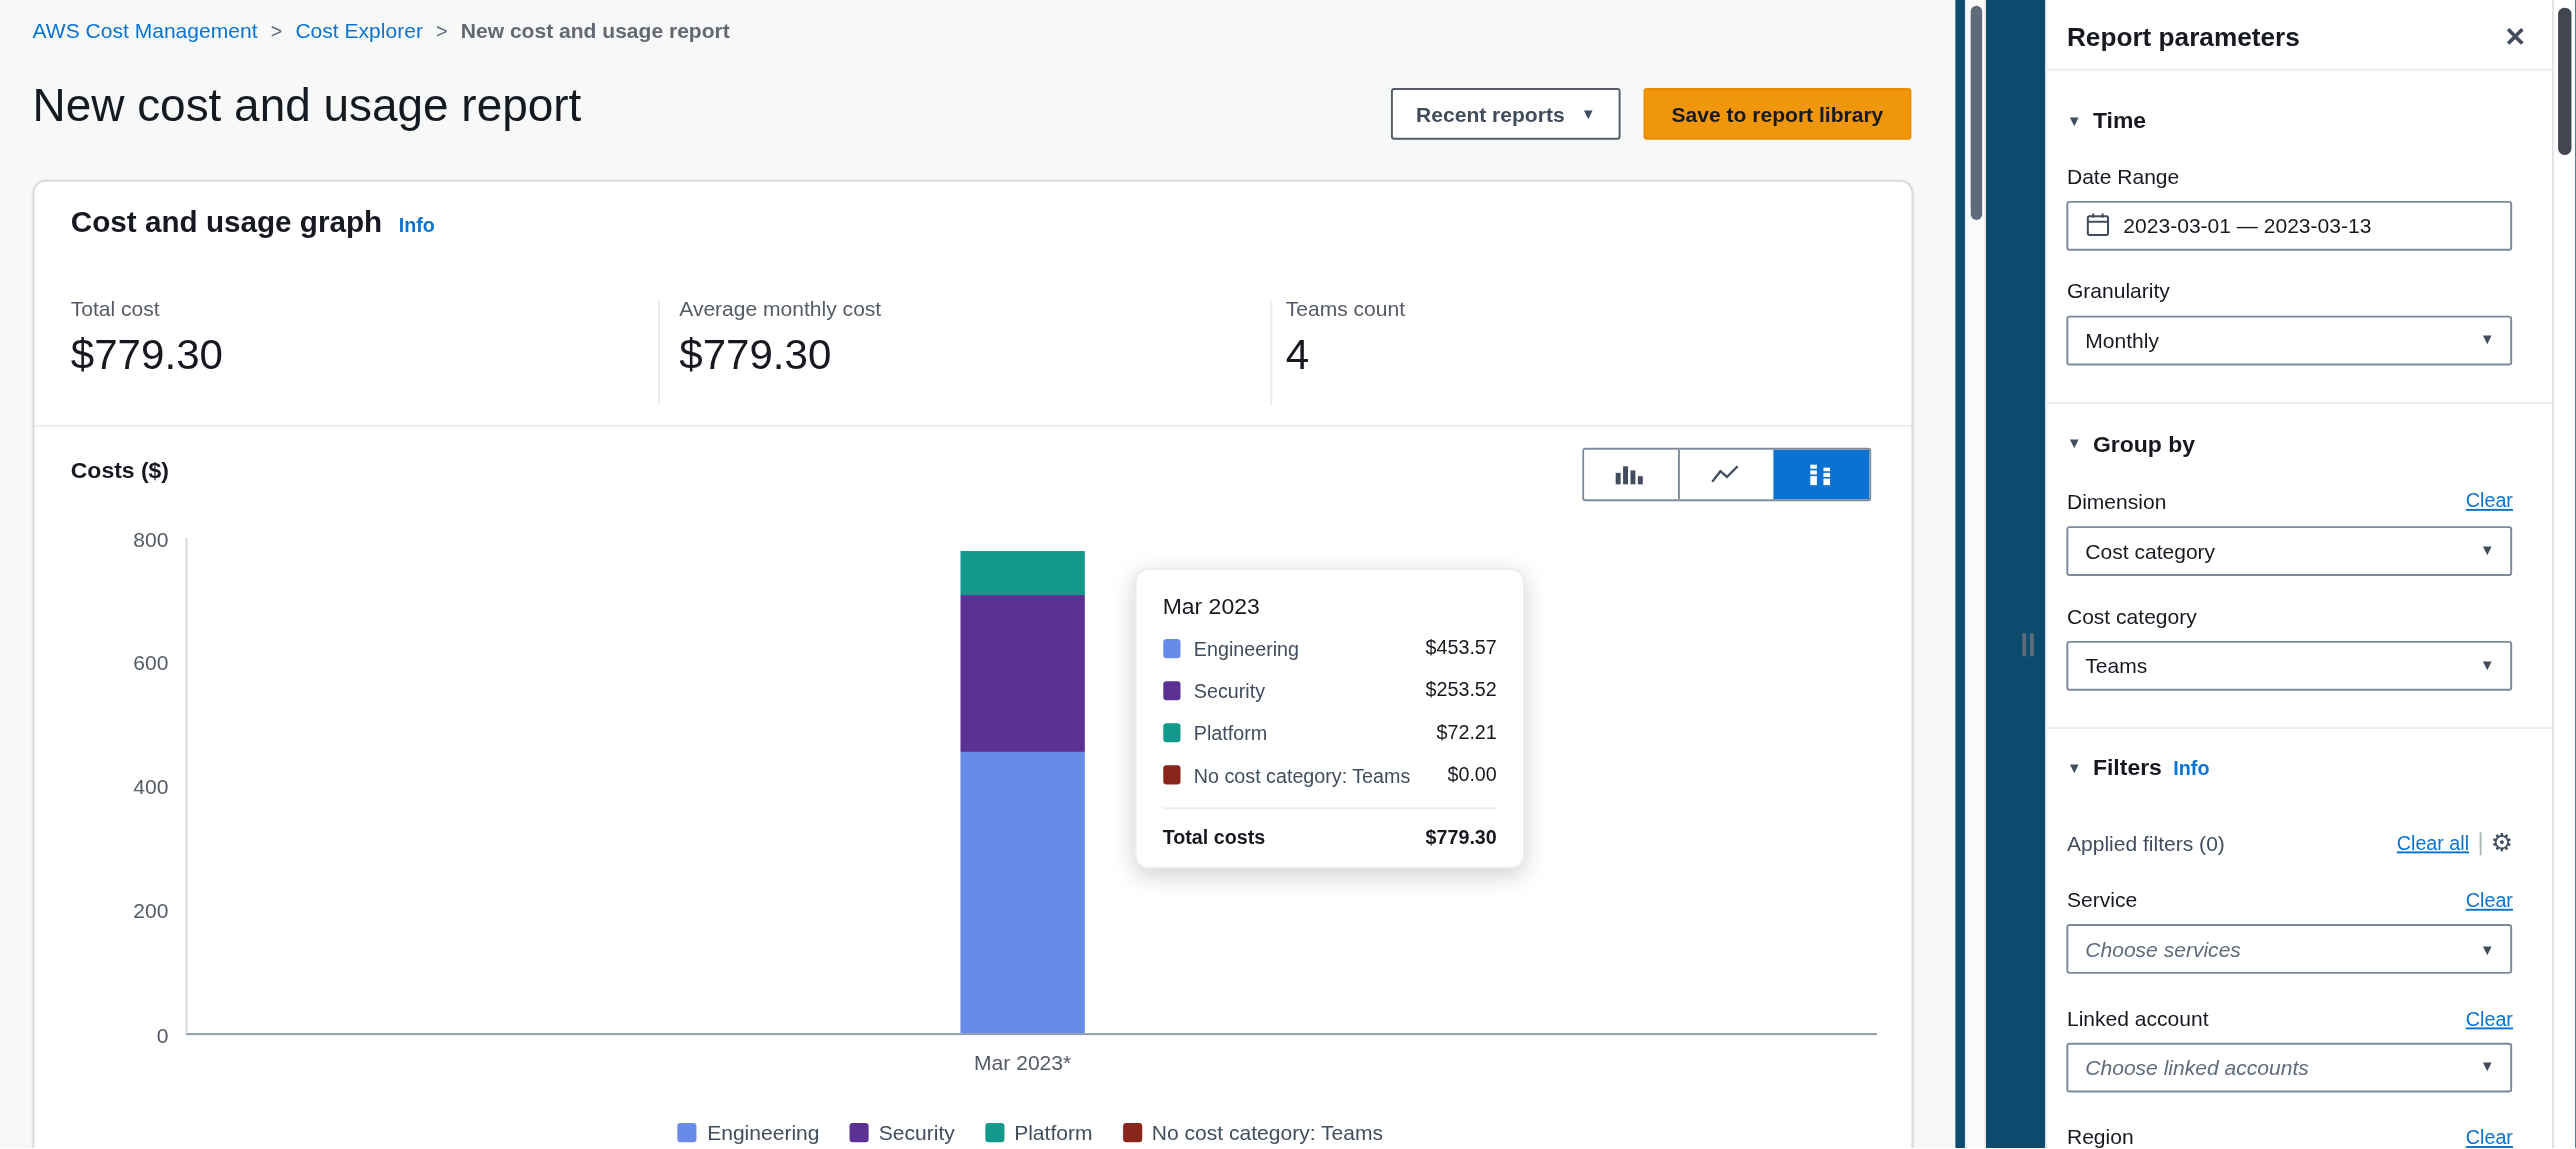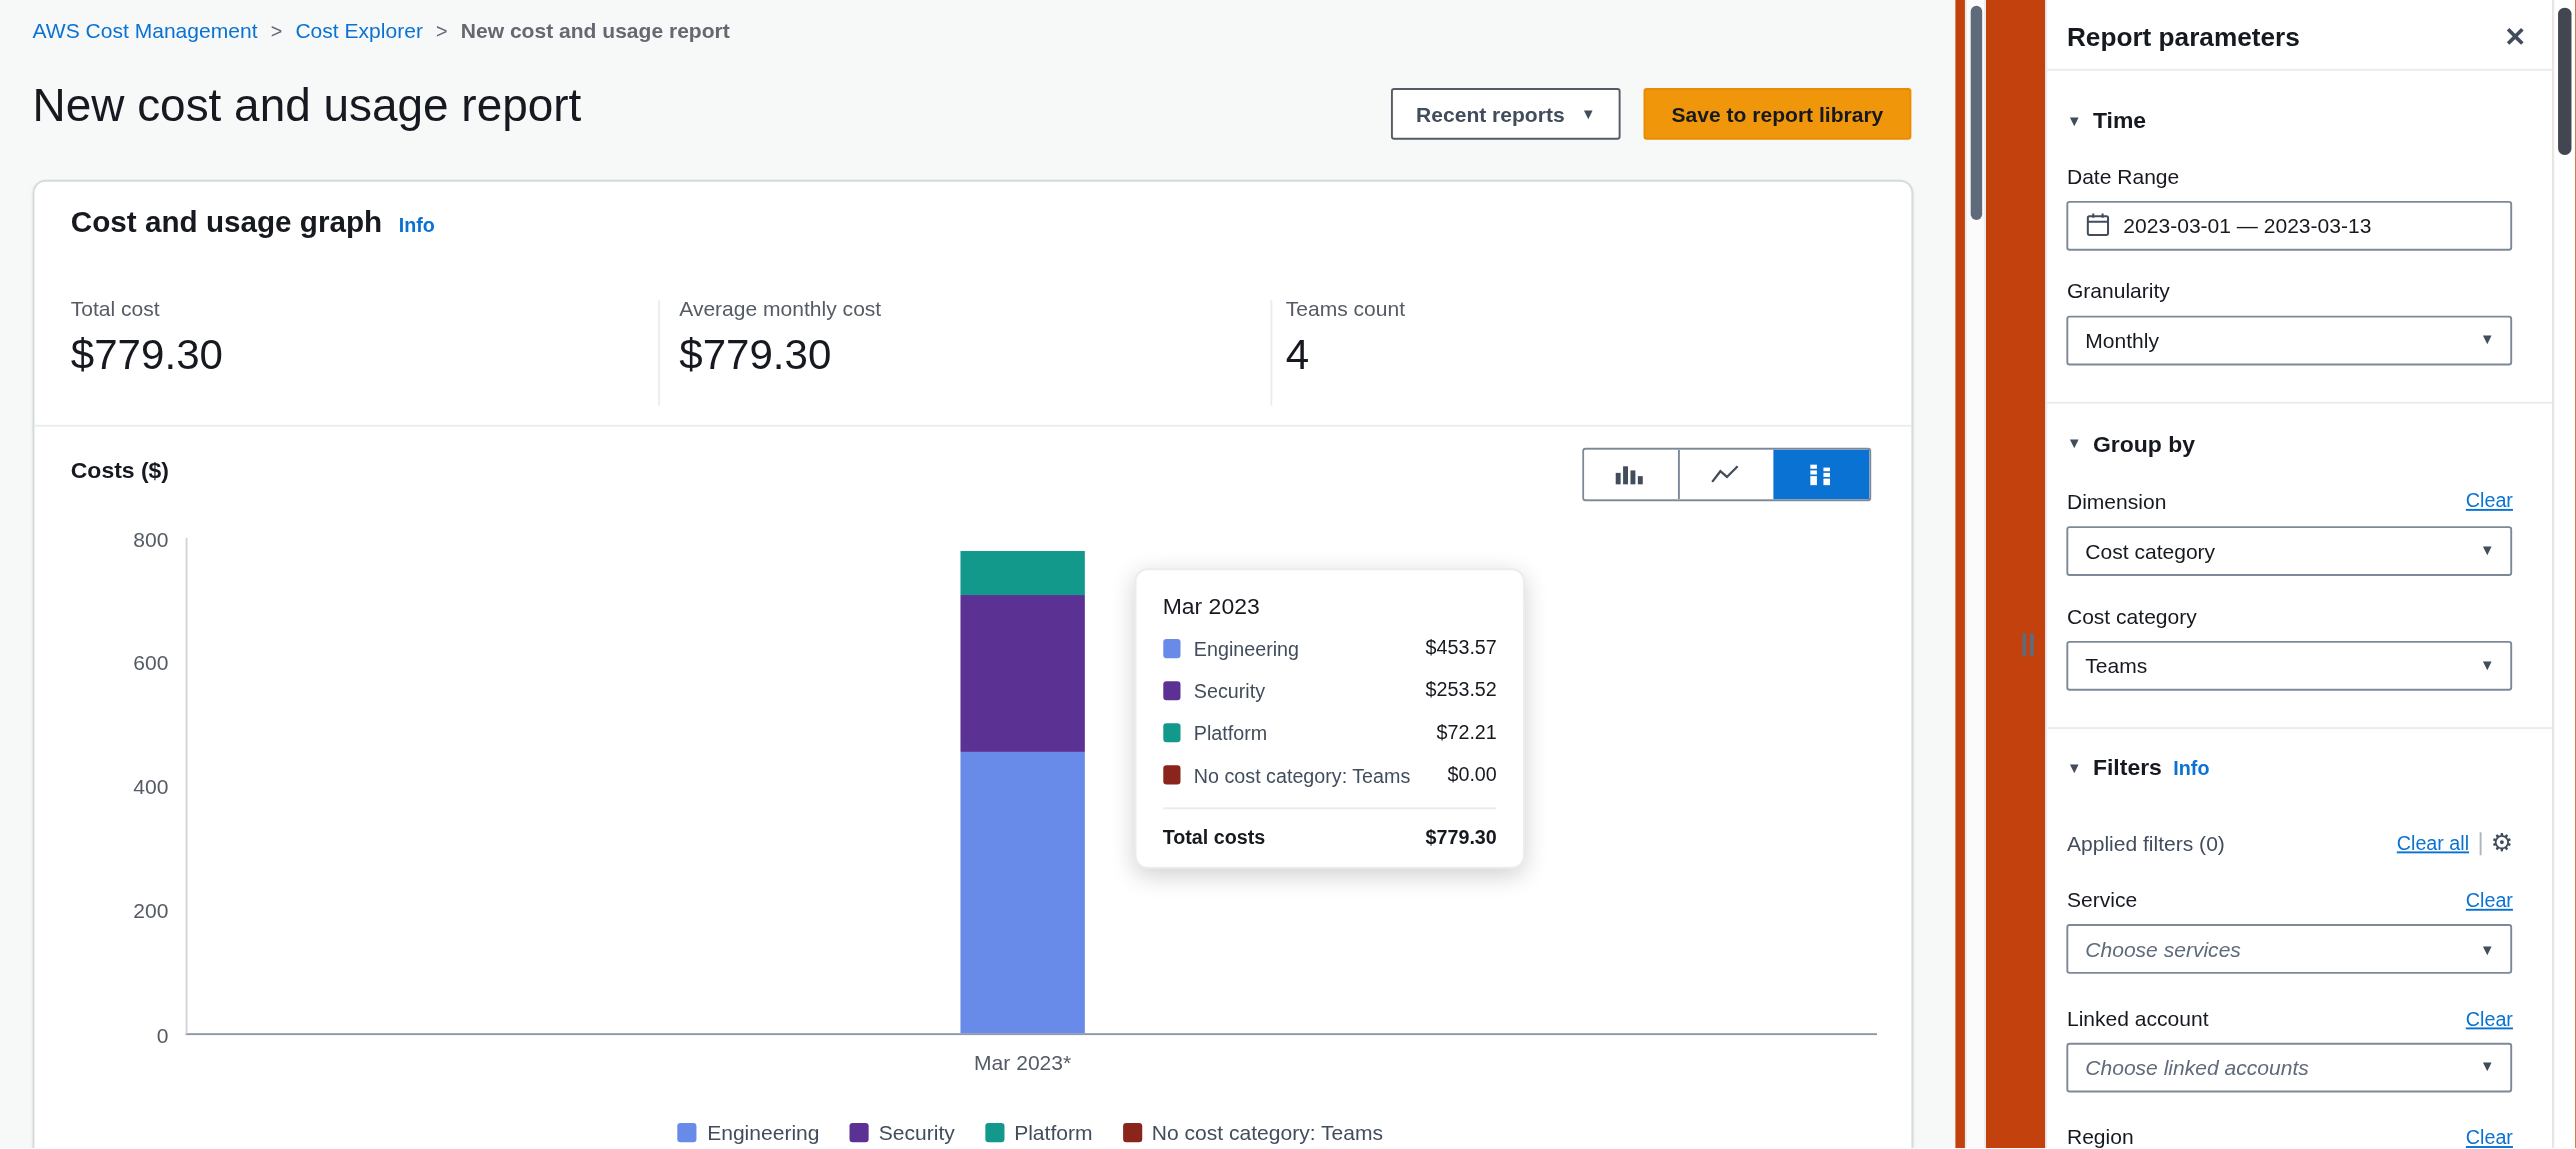--- a/index.html
+++ b/index.html
@@ -1,16 +1,16 @@
 <!DOCTYPE html>
 <html style="font-size:13.7px"><head>
 <meta charset="utf-8">
 <style>
   html,body { margin:0; padding:0; background:#fff; }
-  .viewport { position:relative; width:2576px; height:1148px; overflow:hidden; background:#c2410c; }
+  .viewport { position:relative; width:2576px; height:1148px; overflow:hidden; background:#0c4a6e; }
   #scale { position:relative; width:1346px; height:601px; transform:scale(1.9133); transform-origin:0 0;
            font-family:"Liberation Sans", sans-serif; color:#16191f; }
 
   
   .main { position:absolute; left:0; top:0; width:1022px; height:601px; background:#f7f8f8; }
 
   .breadcrumb { position:absolute; left:17px; top:10.3px; display:flex; align-items:center; gap:6.9px; font-size:11px; }
   .breadcrumb a { color:#0972d3; text-decoration:none; cursor:pointer; }
   .crumb-sep { color:#5f6b7a; font-size:10.3px; }
   .crumb-current { color:#656871; font-weight:700; }

